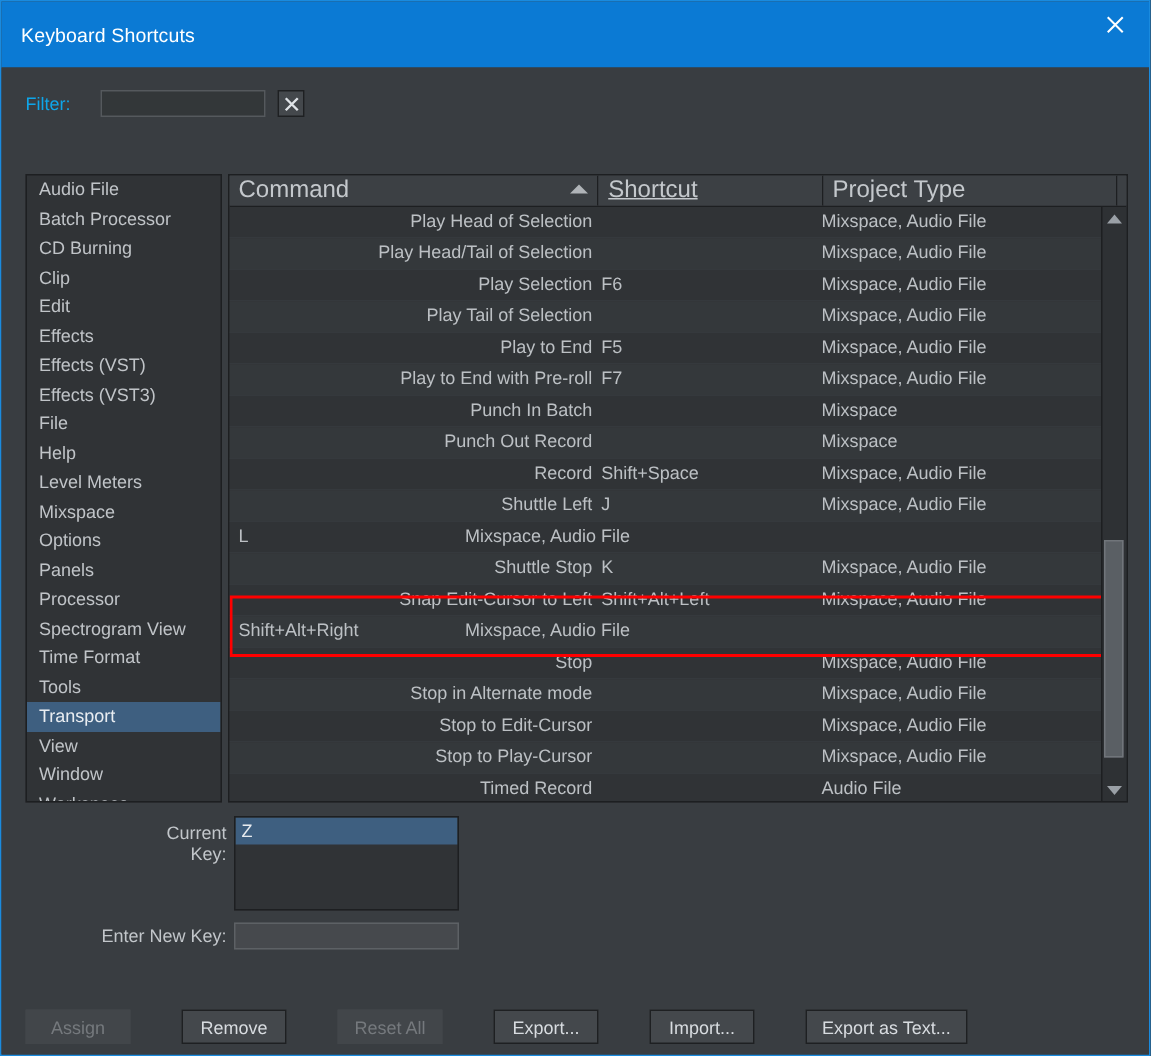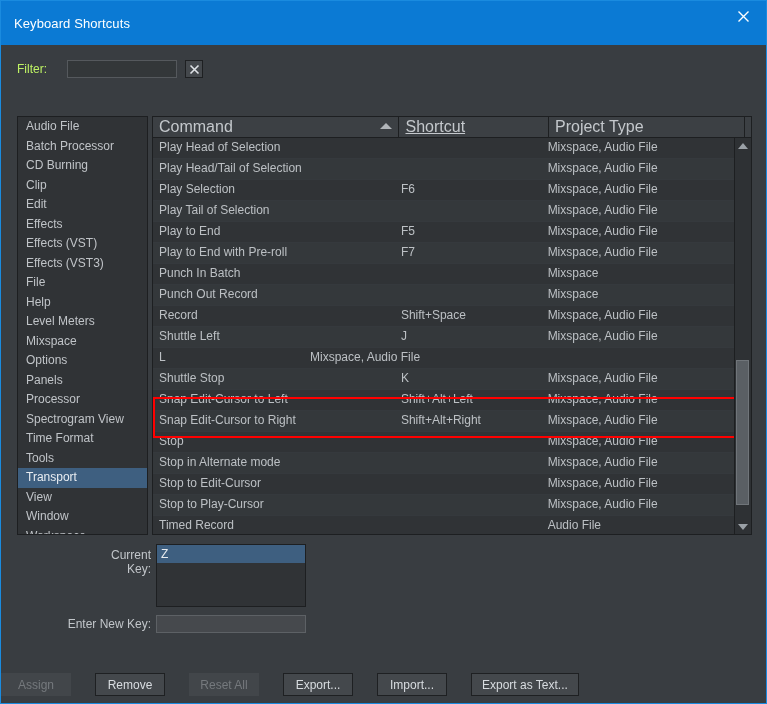--- a/index.html
+++ b/index.html
@@ -61,21 +61,21 @@
   
   .filter-row {
     position: absolute;
     left: 16px;
     top: 15px;
     display: flex;
     align-items: center;
   }
   .filter-label {
     font-size: 12px;
-    color: #bef264;
+    color: #0ea5e9;
     margin-right: 20px;
   }
   .filter-input {
     width: 110px;
     height: 18px;
     box-sizing: border-box;
     background: #333739;
     border: 1px solid #55595d;
     color: #d4d8dc;
     font-family: "Liberation Sans", sans-serif;
@@ -192,21 +192,21 @@
   .td {
     box-sizing: border-box;
     height: 19px;
     line-height: 19px;
     padding-left: 6px;
     font-size: 12px;
     color: #bcc0c4;
     white-space: nowrap;
     overflow: hidden;
   }
-  .td.c-command  { width: 249px; }
+  .td.c-command  { width: 249px; text-align: right; }
   .td.c-shortcut { width: 151px; }
   .td.c-project  { width: 198px; }
   
   .highlight-box {
     position: absolute;
     left: 0px;
     top: 259px;
     width: 585px;
     height: 41px;
     box-sizing: border-box;
@@ -303,24 +303,24 @@
     border: 1px solid #5d6165;
     color: #d4d8dc;
     font-family: "Liberation Sans", sans-serif;
     font-size: 12px;
     padding: 0 3px;
     outline: none;
   }
   
   .btn-row {
     position: absolute;
-    left: 0;
+    left: 16px;
     top: 628px;
     display: flex;
-    gap: 24px;
+    gap: 34px;
   }
   .btn {
     height: 23px;
     box-sizing: border-box;
     background: #44484c;
     border: 1px solid #1e2022;
     color: #d8dce0;
     font-family: "Liberation Sans", sans-serif;
     font-size: 12px;
     padding: 0 10px;
@@ -468,21 +468,20 @@
               <div class="td c-command">Shuttle Stop</div>
               <div class="td c-shortcut">K</div>
               <div class="td c-project">Mixspace, Audio File</div>
             </div>
             <div class="trow">
               <div class="td c-command">Snap Edit-Cursor to Left</div>
               <div class="td c-shortcut">Shift+Alt+Left</div>
               <div class="td c-project">Mixspace, Audio File</div>
             </div>
             <div class="trow alt">
-              <div class="td c-command">Snap Edit-Cursor to Right</div>
               <div class="td c-shortcut">Shift+Alt+Right</div>
               <div class="td c-project">Mixspace, Audio File</div>
             </div>
             <div class="trow">
               <div class="td c-command">Stop</div>
               <div class="td c-shortcut"></div>
               <div class="td c-project">Mixspace, Audio File</div>
             </div>
             <div class="trow alt">
               <div class="td c-command">Stop in Alternate mode</div>

